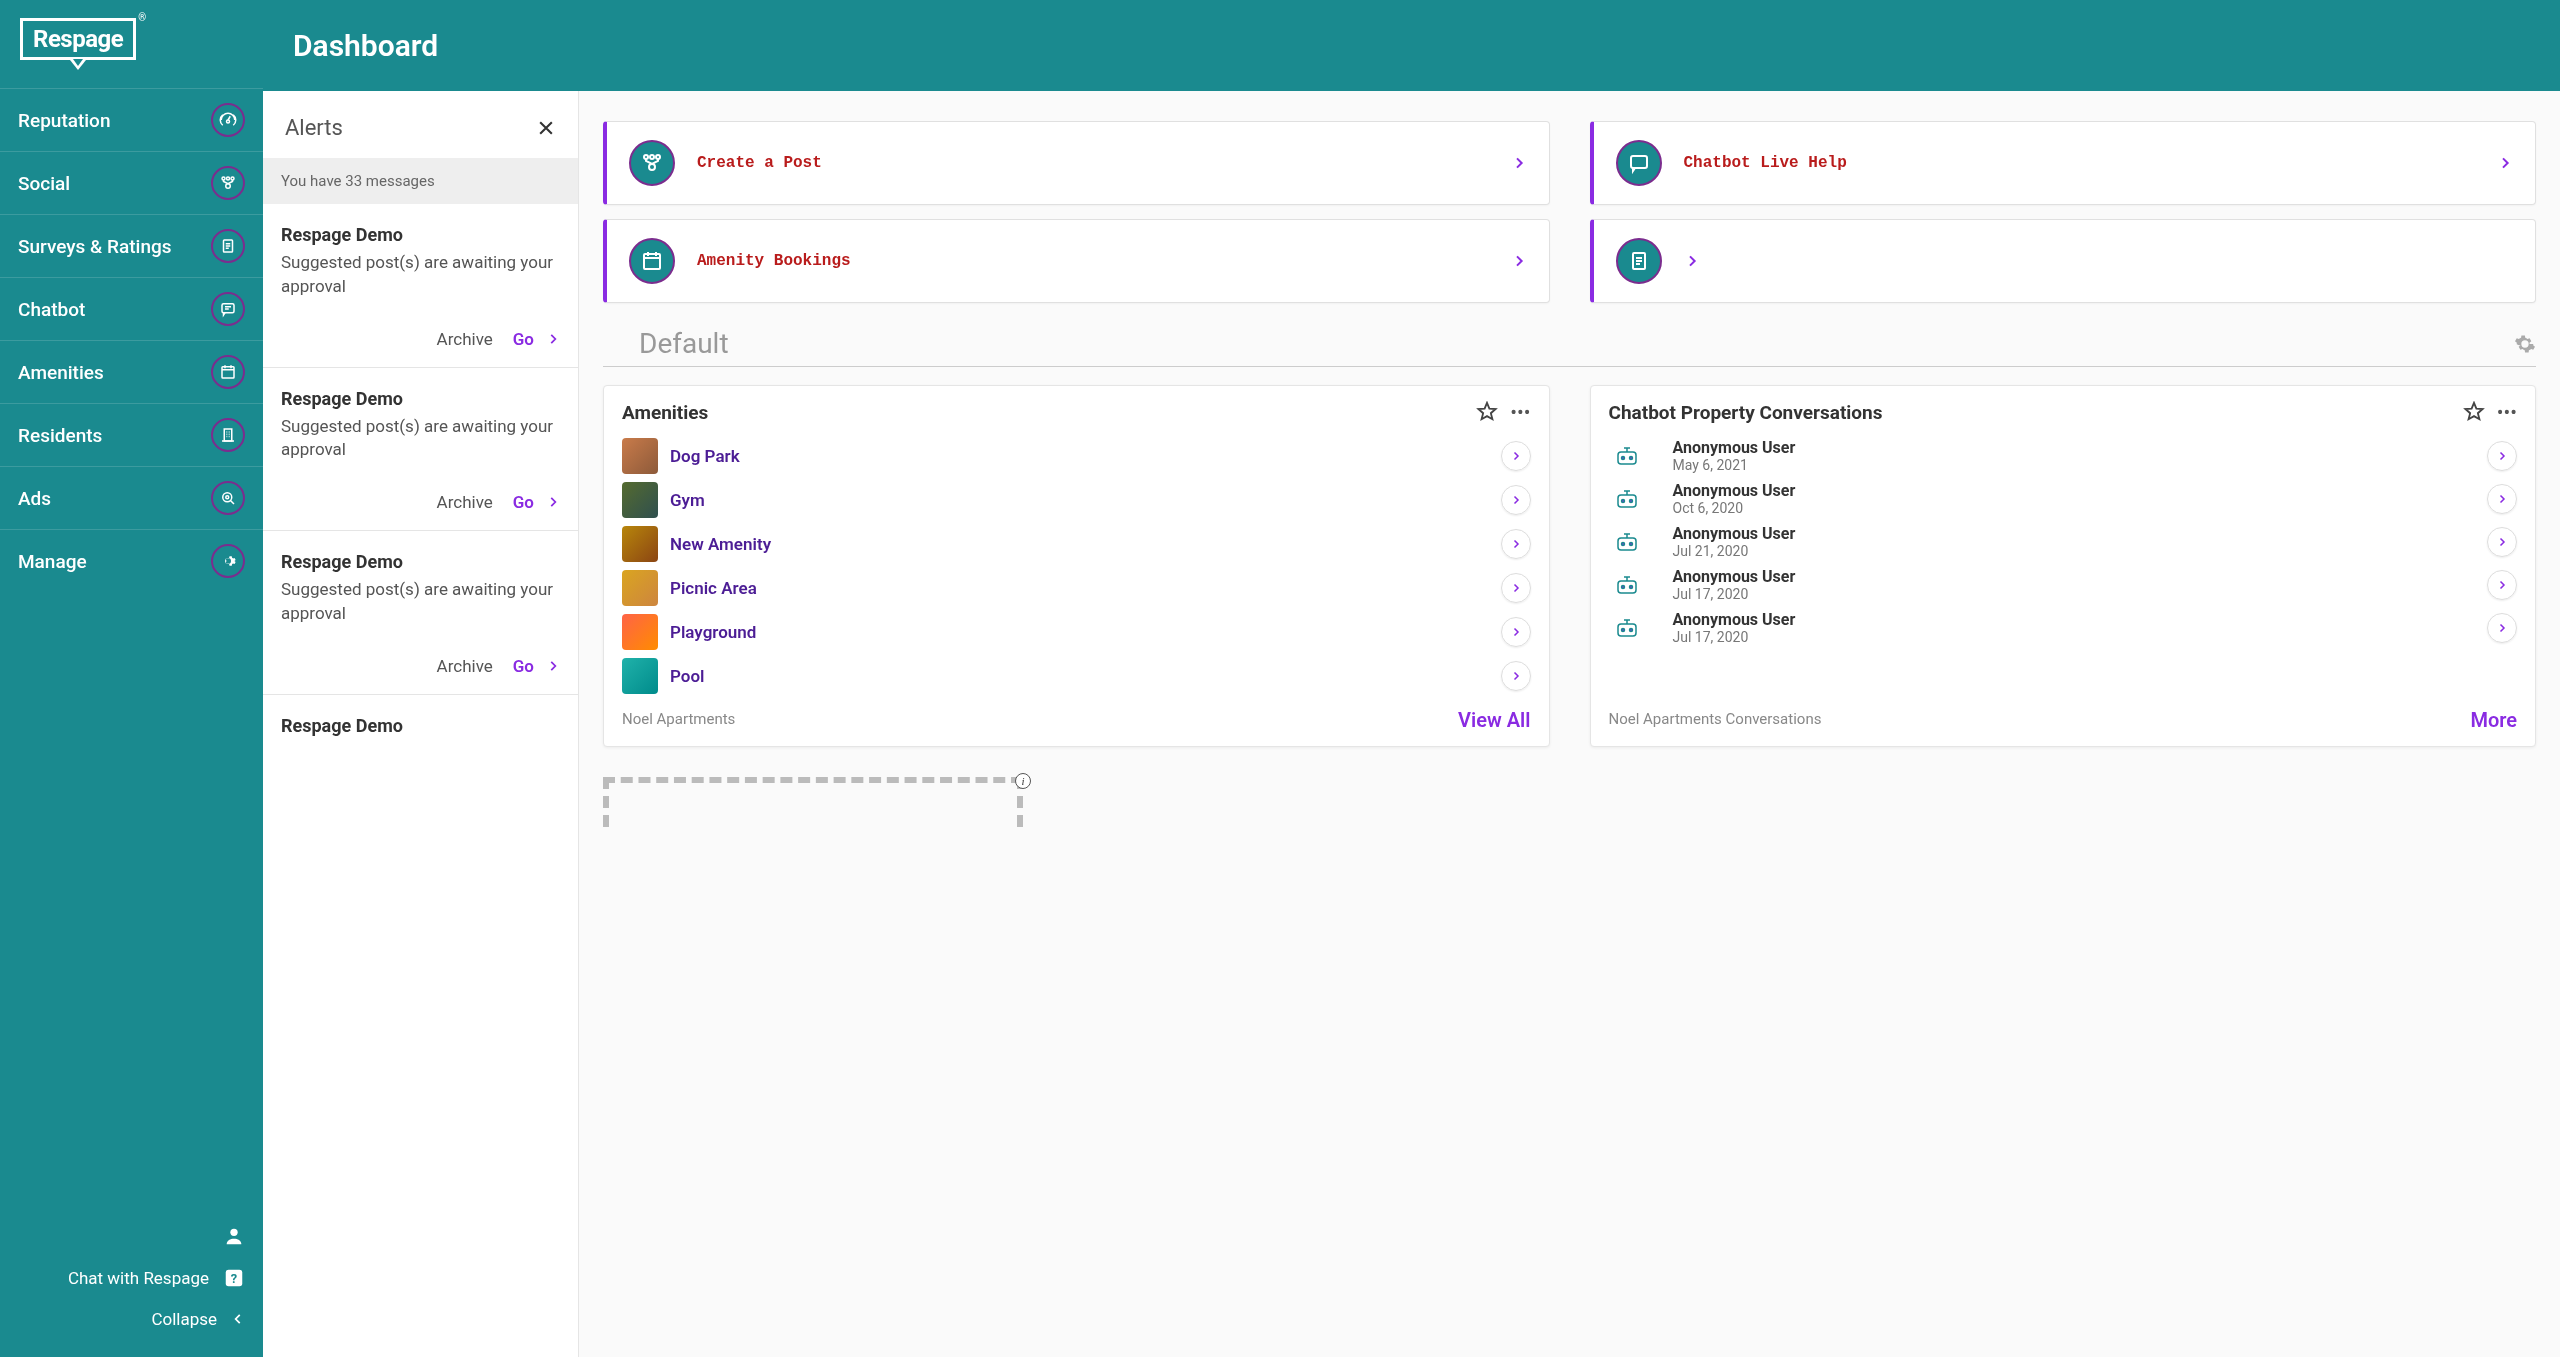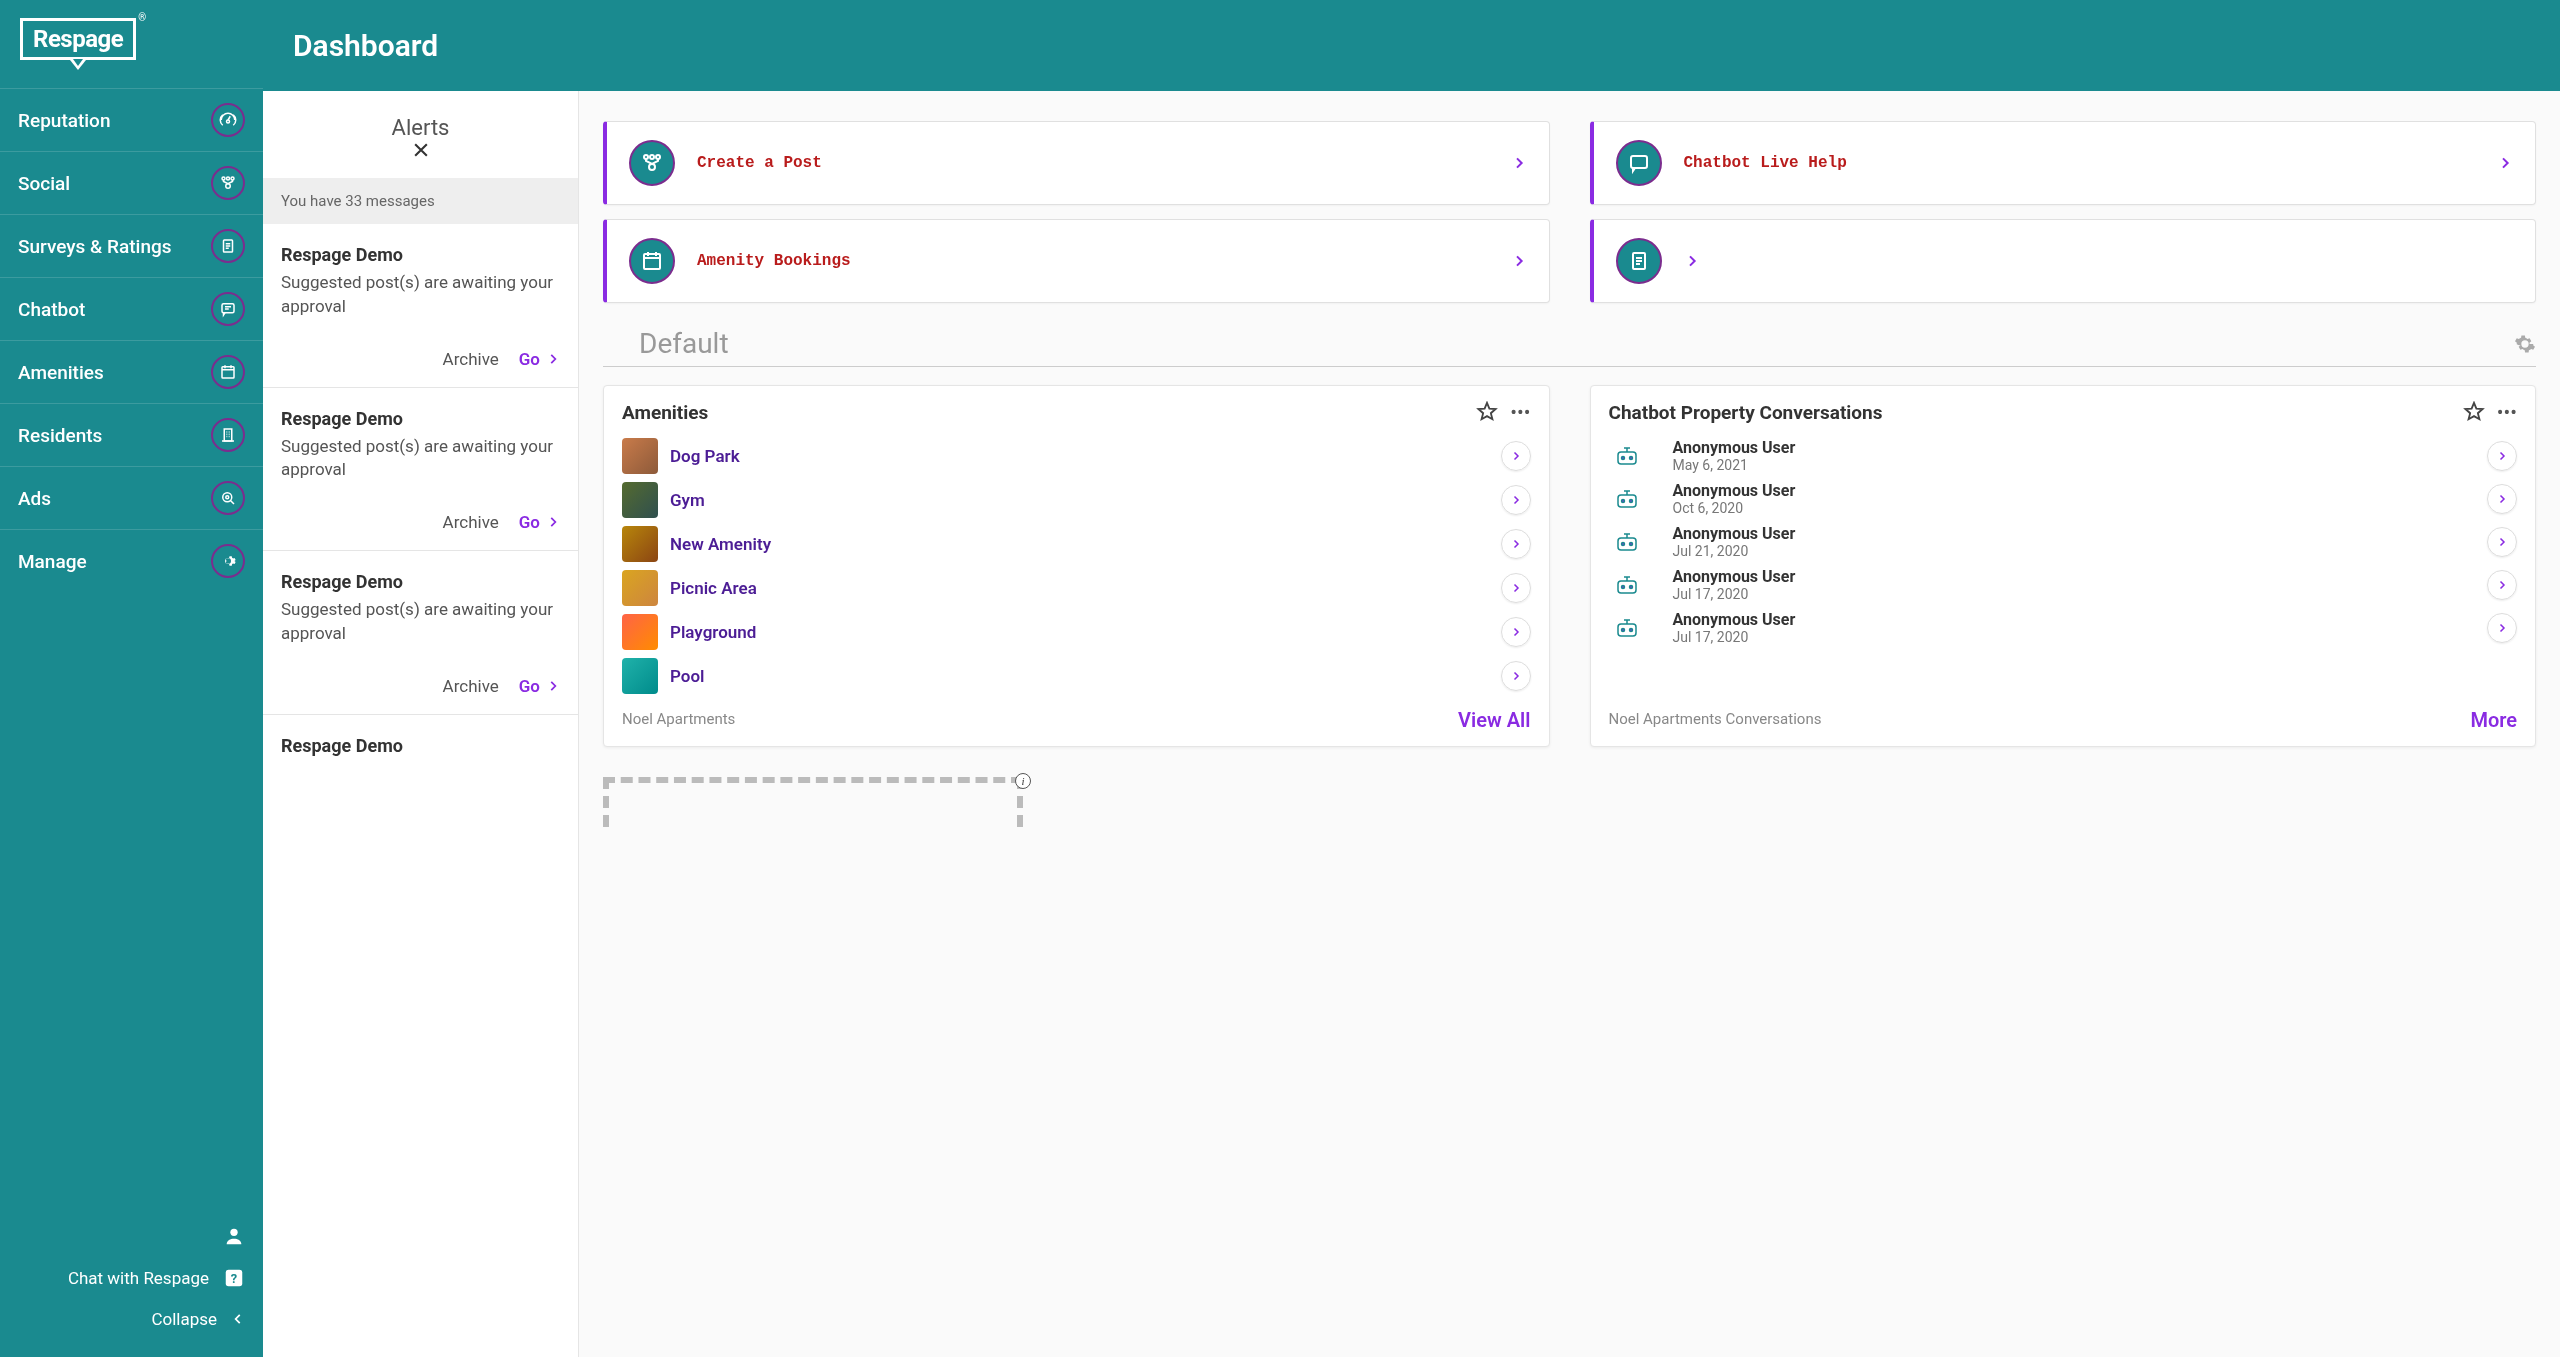--- a/index.html
+++ b/index.html
@@ -16,31 +16,31 @@
 .nav-item { display: flex; align-items: center; justify-content: space-between; padding: 14px 18px; font-size: 19px; font-weight: 500; border-top: 1px solid rgba(255,255,255,0.15); cursor: pointer; }
 .nav-icon { width: 34px; height: 34px; border: 2px solid #7b2d8e; border-radius: 50%; display: flex; align-items: center; justify-content: center; flex-shrink: 0; }
 .nav-icon svg { width: 18px; height: 18px; }
 .sidebar-bottom { padding: 10px 18px 18px; }
 .sidebar-bottom-row { display: flex; align-items: center; justify-content: flex-end; gap: 14px; padding: 10px 0; font-size: 17px; }
 .sidebar-bottom-row.chat { justify-content: flex-end; }
 .main { flex: 1; display: flex; flex-direction: column; overflow: hidden; }
 .topbar { background: #1a8a8f; color: #fff; padding: 28px 30px; font-size: 30px; font-weight: 600; }
 .content { flex: 1; display: flex; overflow: hidden; background: #fafafa; }
 .alerts-panel { width: 316px; background: #fff; border-right: 1px solid #e5e5e5; display: flex; flex-direction: column; overflow: hidden; }
-.alerts-header { display: flex; align-items: center; justify-content: space-between; padding: 24px 22px 18px 22px; flex-direction: column; }
+.alerts-header { display: flex; align-items: center; justify-content: space-between; padding: 24px 22px 18px 22px; }
 .alerts-title { font-size: 22px; color: #555; }
 .alerts-close { font-size: 22px; cursor: pointer; color: #333; }
 .alerts-sub { background: #eee; padding: 14px 18px; font-size: 15px; color: #666; }
 .alerts-list { flex: 1; overflow-y: auto; }
 .alert-item { border-bottom: 1px solid #e5e5e5; padding: 20px 18px 18px; }
 .alert-title { font-weight: 700; font-size: 18px; color: #333; margin-bottom: 6px; }
 .alert-body { font-size: 17px; color: #555; line-height: 1.4; }
 .alert-actions { display: flex; gap: 20px; justify-content: flex-end; align-items: center; margin-top: 30px; font-size: 17px; }
 .alert-archive { color: #555; cursor: pointer; }
-.alert-go { color: #8a2be2; font-weight: 600; cursor: pointer; display: flex; align-items: center; gap: 6px; text-align: center; }
+.alert-go { color: #8a2be2; font-weight: 600; cursor: pointer; display: flex; align-items: center; gap: 12px; text-align: center; }
 .dashboard { flex: 1; padding: 30px 24px; overflow-y: auto; }
 .quick-row { display: flex; gap: 40px; margin-bottom: 14px; }
 .quick-card { flex: 1; background: #fff; border: 1px solid #e0e0e0; border-left: 4px solid #8a2be2; border-radius: 4px; padding: 18px 22px; display: flex; align-items: center; gap: 22px; cursor: pointer; box-shadow: 0 1px 2px rgba(0,0,0,0.04); }
 .quick-icon { width: 46px; height: 46px; border: 2px solid #7b2d8e; border-radius: 50%; background: #1a8a8f; display: flex; align-items: center; justify-content: center; flex-shrink: 0; }
 .quick-icon svg { width: 24px; height: 24px; }
 .quick-label { flex: 1; font-size: 16px; font-weight: 600; color: #b91c1c; font-family: Liberation Mono, monospace; }
 .quick-chev { color: #8a2be2; }
 .section-header { display: flex; align-items: center; justify-content: space-between; margin-top: 24px; border-bottom: 1px solid #ccc; padding-bottom: 6px; }
 .section-title { font-size: 28px; color: #999; font-weight: 400; margin-left: 36px; }
 .section-gear { color: #aaa; cursor: pointer; }

